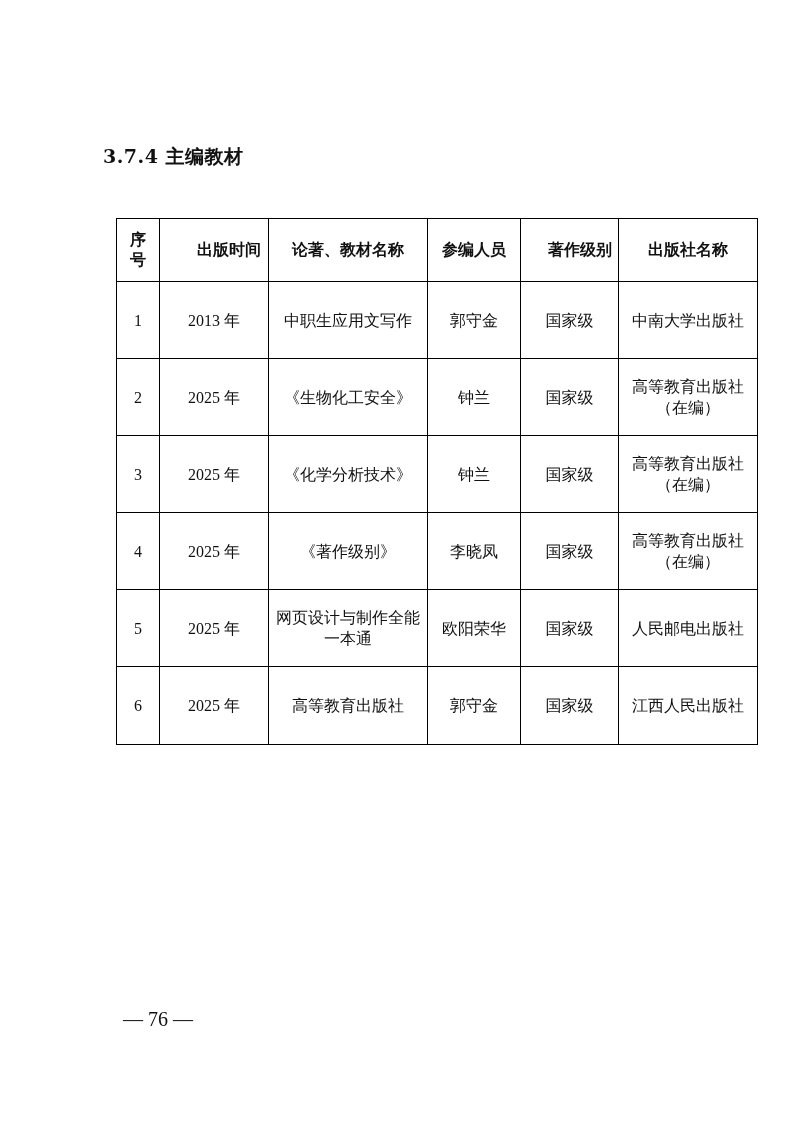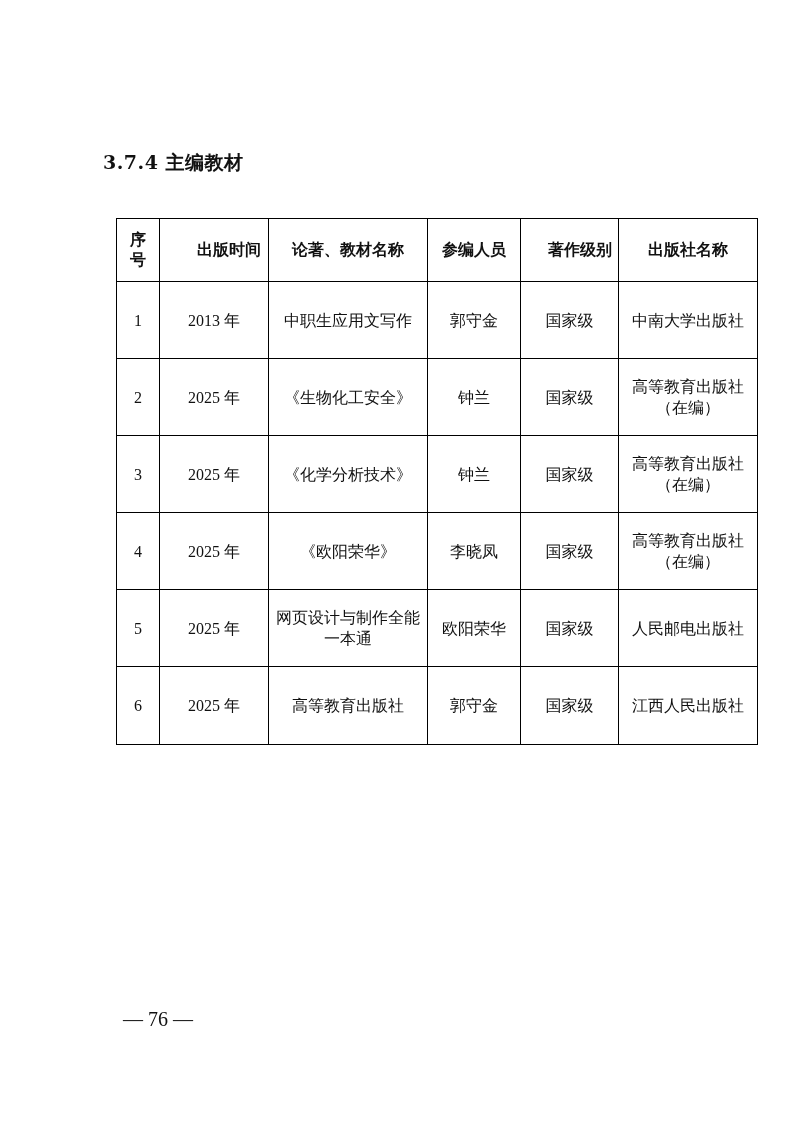--- a/index.html
+++ b/index.html
@@ -1,18 +1,18 @@
 <!DOCTYPE html>
 <html><head>
 <meta charset="utf-8">
 <style>
   html, body { margin:0; padding:0; background:#ffffff; }
   body { width:794px; height:1123px; position:relative; overflow:hidden;
          font-family: "DejaVu Serif", "Liberation Serif", serif; color:#111; }
-  .heading { position:absolute; left:103px; top:150px; font-size:19px; font-weight:bold;
+  .heading { position:absolute; left:103px; top:144px; font-size:19px; font-weight:bold;
              letter-spacing:0.5px; font-family:"DejaVu Serif","Liberation Serif",serif; }
   table { position:absolute; left:116px; top:170px; border-collapse:collapse; table-layout:fixed;margin-top:48px; }
   td, th { border:1px solid #000; text-align:center; vertical-align:middle; padding:0 6px;
            font-size:16px; line-height:21px; font-weight:normal; }
   th { font-weight:bold; font-size:16px; line-height:20px; }
   thead tr { height:63px; }
   tbody tr { height:77px; }
   tbody tr:last-child { height:78px; }
   .c1 { width:30px; } .c2 { width:66px;padding-left:36px; } .c3 { width:146px; } .c4 { width:80px; }
   .c5 { width:85px;text-align:right; } .c6 { width:126px; }
@@ -57,21 +57,21 @@
       <td class="num">3</td>
       <td class="num">2025 年</td>
       <td>《化学分析技术》</td>
       <td>钟兰</td>
       <td>国家级</td>
       <td>高等教育出版社（在编）</td>
     </tr>
     <tr>
       <td class="num">4</td>
       <td class="num">2025 年</td>
-      <td>《欧阳荣华》</td>
+      <td>《著作级别》</td>
       <td>李晓凤</td>
       <td>国家级</td>
       <td>高等教育出版社（在编）</td>
     </tr>
     <tr>
       <td class="num">5</td>
       <td class="num">2025 年</td>
       <td>网页设计与制作全能一本通</td>
       <td>欧阳荣华</td>
       <td>国家级</td>

